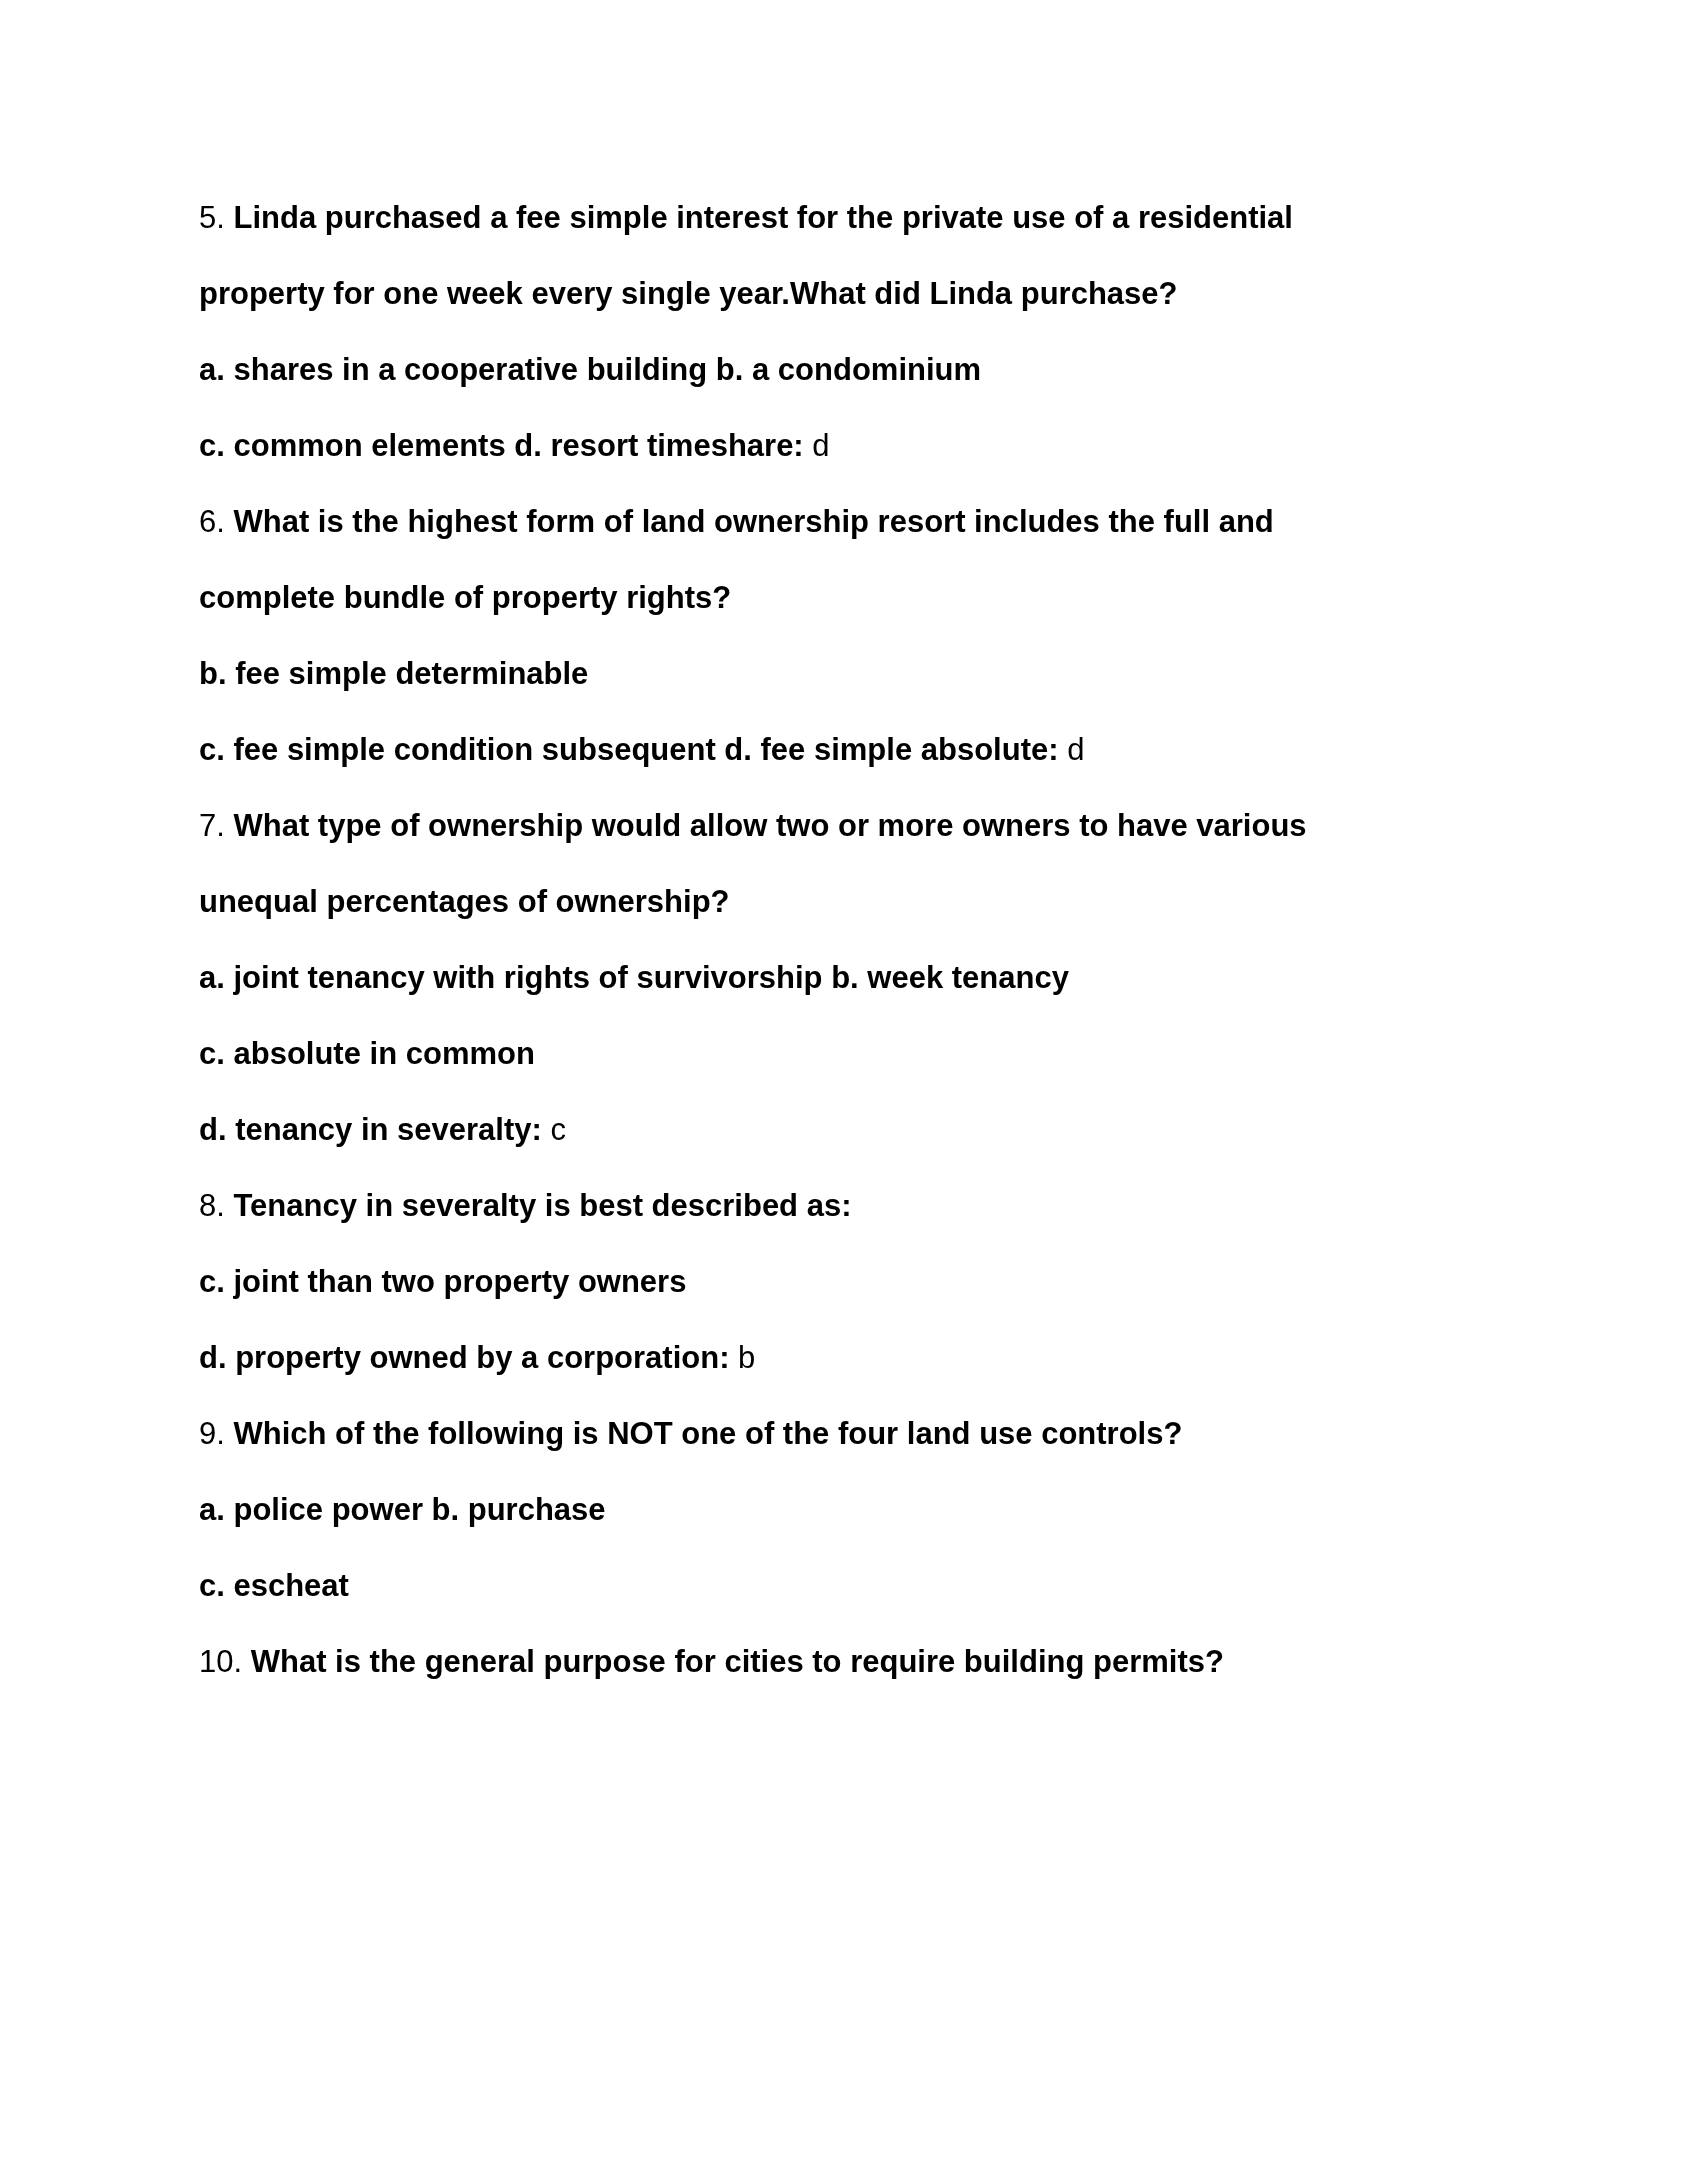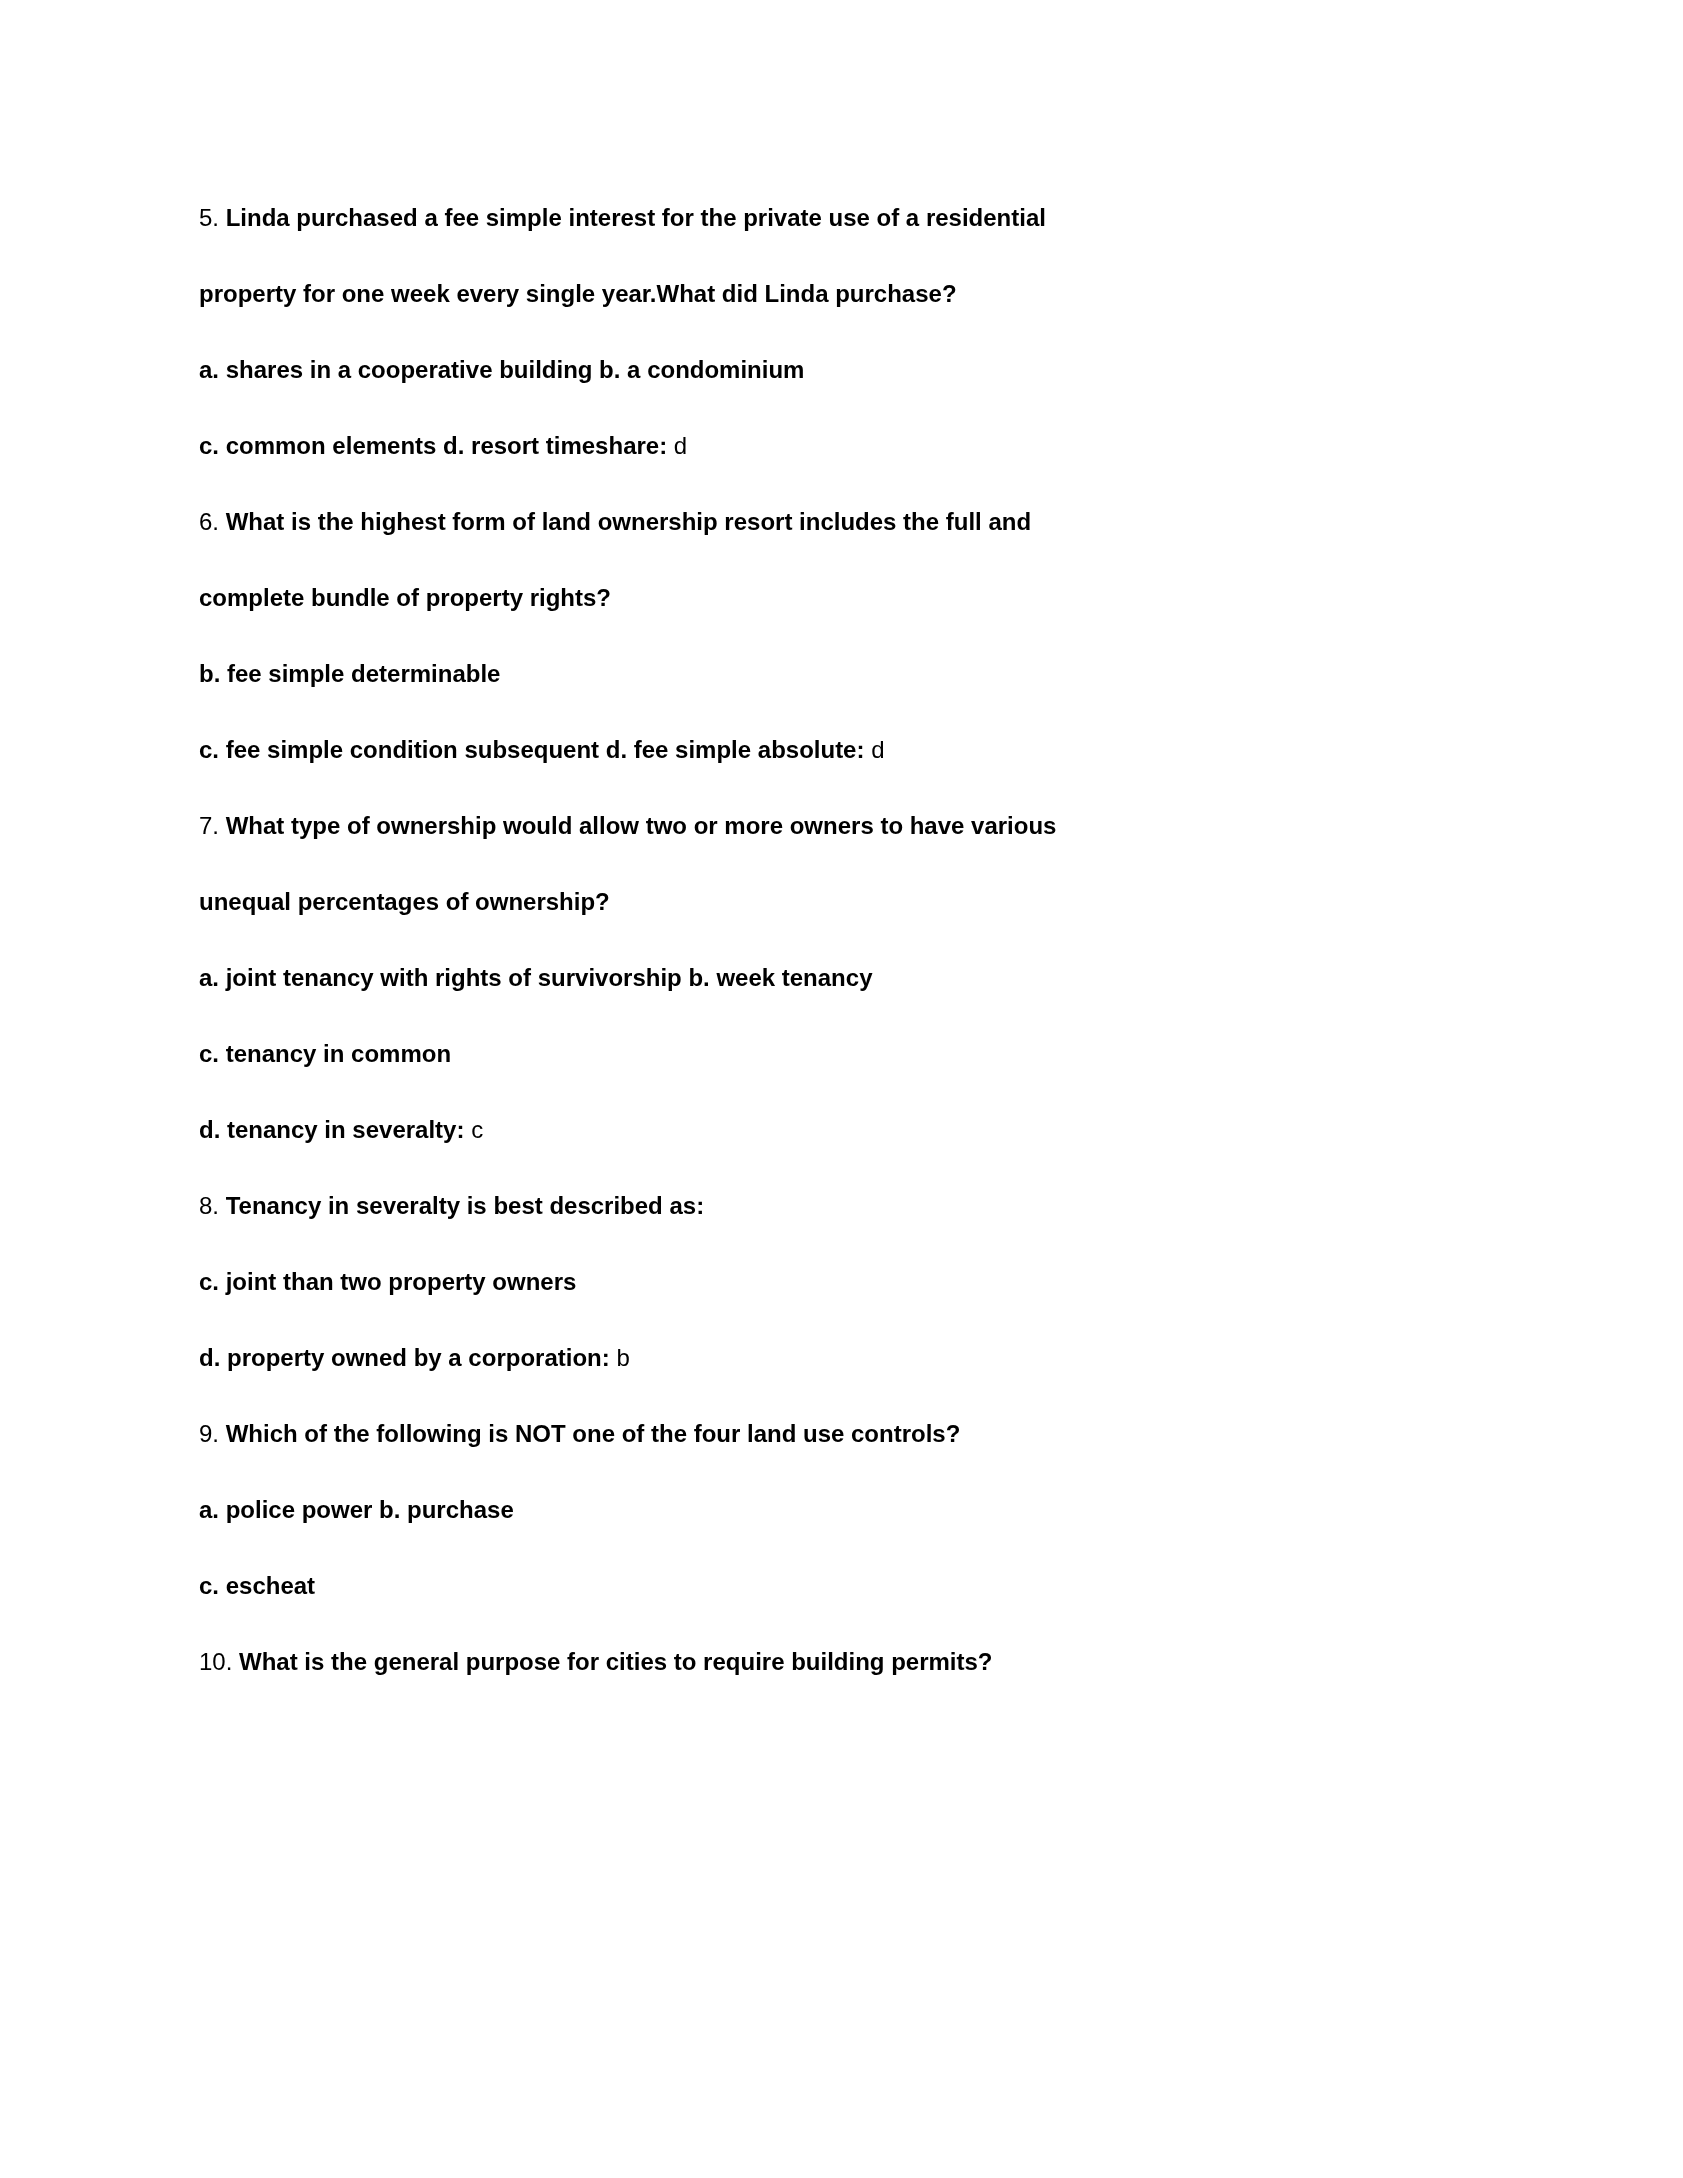--- a/index.html
+++ b/index.html
@@ -17,21 +17,21 @@
     }
     .page {
       position: absolute;
       left: 199px;
       top: 180px;
       width: 1287px;
     }
     .line {
       height: 76px;
       line-height: 76px;
-      font-size: 24px;
+      font-size: 31px;
       white-space: nowrap;
     }
     .reg { font-weight: normal; }
     .bold { font-weight: bold; }
   </style>
 </head>
 <body>
 
 <div class="page">
 
@@ -41,21 +41,21 @@
   <div class="line"><span class="bold">c. common elements d. resort timeshare:</span> <span class="reg">d</span></div>
 
   <div class="line"><span class="reg">6.</span> <span class="bold">What is the highest form of land ownership resort includes the full and</span></div>
   <div class="line bold">complete bundle of property rights?</div>
   <div class="line bold">b. fee simple determinable</div>
   <div class="line"><span class="bold">c. fee simple condition subsequent d. fee simple absolute:</span> <span class="reg">d</span></div>
 
   <div class="line"><span class="reg">7.</span> <span class="bold">What type of ownership would allow two or more owners to have various</span></div>
   <div class="line bold">unequal percentages of ownership?</div>
   <div class="line bold">a. joint tenancy with rights of survivorship b. week tenancy</div>
-  <div class="line bold">c. tenancy in common</div>
+  <div class="line bold">c. absolute in common</div>
   <div class="line"><span class="bold">d. tenancy in severalty:</span> <span class="reg">c</span></div>
 
   <div class="line"><span class="reg">8.</span> <span class="bold">Tenancy in severalty is best described as:</span></div>
   <div class="line bold">c. joint than two property owners</div>
   <div class="line"><span class="bold">d. property owned by a corporation:</span> <span class="reg">b</span></div>
 
   <div class="line"><span class="reg">9.</span> <span class="bold">Which of the following is NOT one of the four land use controls?</span></div>
   <div class="line bold">a. police power b. purchase</div>
   <div class="line bold">c. escheat</div>
 

